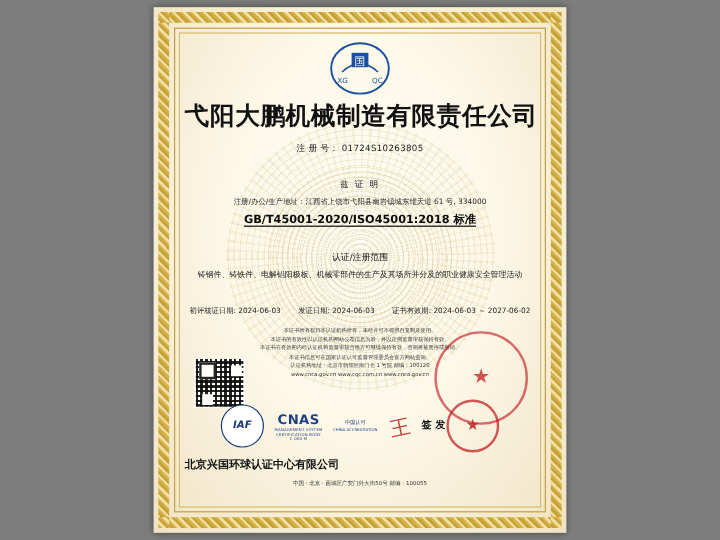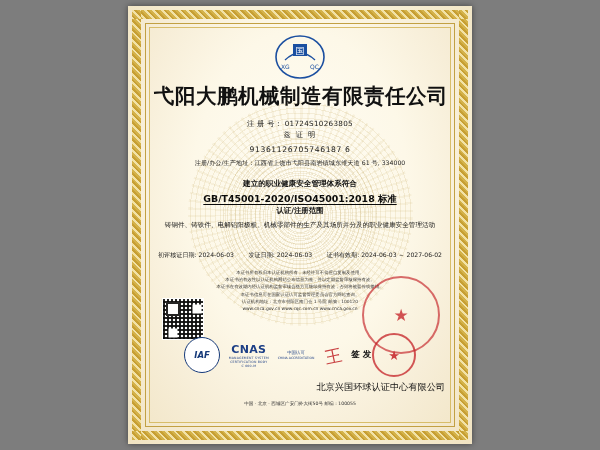--- a/index.html
+++ b/index.html
@@ -118,21 +118,21 @@
   }
 
   .reg-no {
     margin-top: 9px;
     font-size: 7.2px;
     color: #1a1a1a;
     letter-spacing: 0.3px;
   }
 
   .section-label {
-    margin-top: 1px;
+    margin-top: 20px;
     font-size: 7.2px;
     color: #1a1a1a;
     letter-spacing: 1.4px;
   }
 
   .company {
     margin-top: 5px;
     font-size: 12.4px;
     font-weight: bold;
     color: #0d0d0d;
@@ -159,23 +159,23 @@
   .std-value {
     margin-top: 4px;
     font-size: 9.4px;
     font-weight: bold;
     color: #0b0b0b;
     text-decoration: underline;
     text-underline-offset: 2px;
   }
 
   .scope-label {
-    margin-top: 0;
+    margin-top: 20px;
     font-size: 7.4px;
-    font-weight: bold;
+    font-weight: normal;
     color: #111;
   }
   .scope-value {
     margin-top: 5px;
     font-size: 6.6px;
     color: #1a1a1a;
     line-height: 1.5;
     padding: 0 6px;
   }
 
@@ -318,25 +318,25 @@
     color: rgba(196,32,38,0.85);
   }
   .cqc-seal .star {
     position: absolute; left: 50%; top: 50%;
     transform: translate(-50%,-50%);
     font-size: 13px;
   }
 
   .issuer {
     position: absolute;
-    left: 0; right: 1px;
+    left: 0; right: 12px;
     bottom: 26px;
-    text-align: right;
+    text-align: left;
     font-size: 9.2px;
-    font-weight: normal;
+    font-weight: bold;
     color: #111;
   }
   .issuer-addr {
     position: absolute;
     left: 0; right: 0;
     bottom: 14px;
     text-align: center;
     font-size: 4.6px;
     color: #333;
   }
@@ -368,25 +368,23 @@
         </svg>
       </div>
 
       <div class="cert-title">弋阳大鹏机械制造有限责任公司</div>
 
       <div class="reg-no">注 册 号： 01724S10263805</div>
 
       <div class="section-label">兹 证 明</div>
 
 
-      <div class="credit-code">91361126705746187 6</div>
 
       <div class="address">注册/办公/生产地址：江西省上饶市弋阳县南岩镇城东维天道 61 号, 334000</div>
 
-      <div class="std-label">建立的职业健康安全管理体系符合</div>
       <div class="std-value">GB/T45001-2020/ISO45001:2018 标准</div>
 
       <div class="scope-label">认证/注册范围</div>
       <div class="scope-value">铸钢件、铸铁件、电解铝阳极板、机械零部件的生产及其场所并分及的职业健康安全管理活动</div>
 
       <div class="dates-row">
         <div>初评核证日期: 2024-06-03</div>
         <div>发证日期: 2024-06-03</div>
         <div>证书有效期: 2024-06-03 ～ 2027-06-02</div>
       </div>

